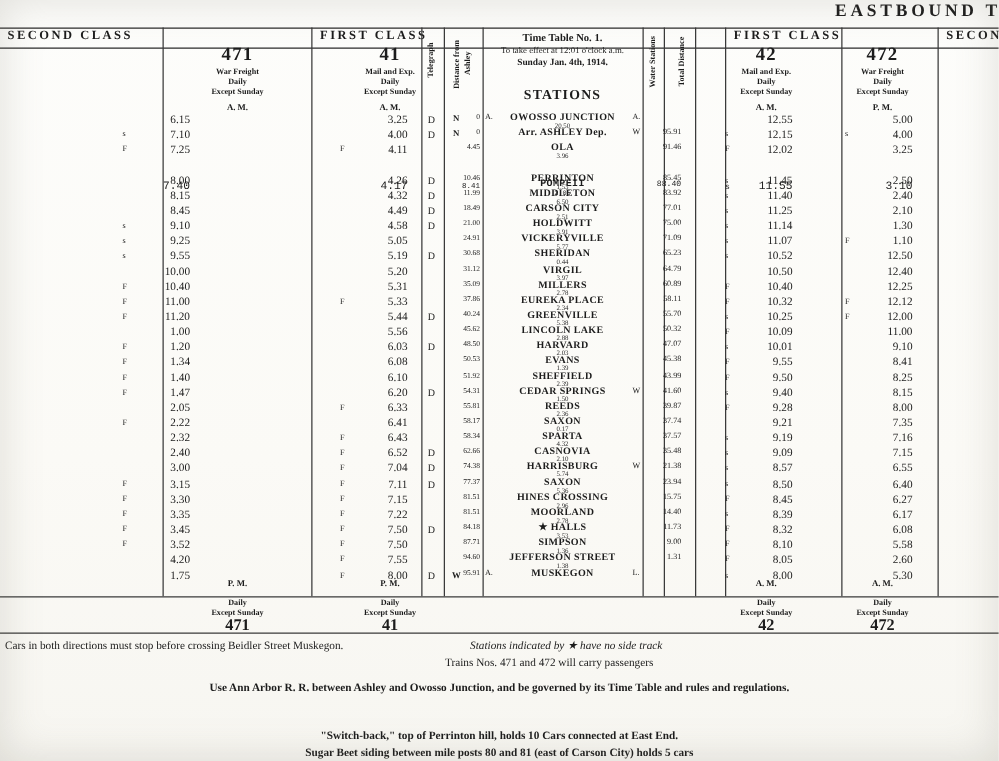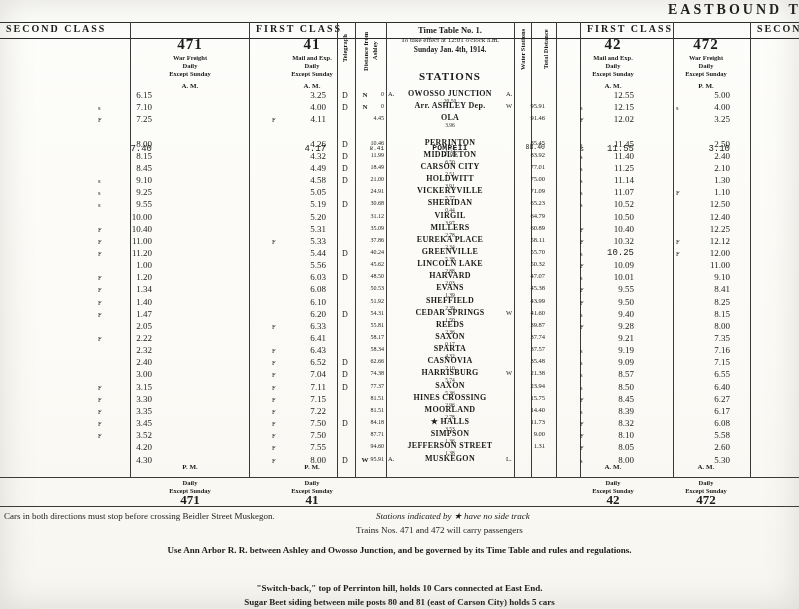--- a/index.html
+++ b/index.html
@@ -382,21 +382,21 @@
         <div class="cell c-r" style="left:108px;top:0px;width:44px;">11.20</div>
         <div class="sflag" style="left:272px;top:2px;"></div>
         <div class="cell c-r" style="left:282px;top:0px;width:44px;">5.44</div>
         <div class="tg" style="left:339px;top:1px;">D</div>
         <div class="wt" style="left:357px;top:1px;"></div>
         <div class="mi" style="left:358px;top:1px;width:26px;text-align:right;">40.24</div>
         <div class="stn" style="top:-1px;">GREENVILLE</div>
         <div class="stn-sub" style="top:8px;">5.38</div>
         <div class="cell c-r" style="left:515px;top:0px;width:30px;font-size:6.5px;">55.70</div>
         <div class="sflag" style="left:580px;top:2px;">s</div>
-        <div class="cell c-r" style="left:588px;top:0px;width:46px;font-family:Liberation Mono, monospace;">10.25</div>
+        <div class="cell c-r" style="left:588px;top:0px;width:46px;">10.25</div>
         <div class="sflag" style="left:676px;top:2px;">F</div>
         <div class="cell c-r" style="left:684px;top:0px;width:46px;">12.00</div>
       </div>
       <div class="row" style="top: 260.1px;">
         <div class="sflag" style="left:98px;top:2px;"></div>
         <div class="cell c-r" style="left:108px;top:0px;width:44px;">1.00</div>
         <div class="sflag" style="left:272px;top:2px;"></div>
         <div class="cell c-r" style="left:282px;top:0px;width:44px;">5.56</div>
         <div class="tg" style="left:339px;top:1px;"></div>
         <div class="wt" style="left:357px;top:1px;"></div>
@@ -646,21 +646,21 @@
         <div class="stn" style="top:-1px;">JEFFERSON STREET</div>
         <div class="stn-sub" style="top:8px;">1.38</div>
         <div class="cell c-r" style="left:515px;top:0px;width:30px;font-size:6.5px;">1.31</div>
         <div class="sflag" style="left:580px;top:2px;">F</div>
         <div class="cell c-r" style="left:588px;top:0px;width:46px;">8.05</div>
         <div class="sflag" style="left:676px;top:2px;"></div>
         <div class="cell c-r" style="left:684px;top:0px;width:46px;">2.60</div>
       </div>
       <div class="row" style="top: 454.5px;">
         <div class="sflag" style="left:98px;top:2px;"></div>
-        <div class="cell c-r" style="left:108px;top:0px;width:44px;">4.30</div>
+        <div class="cell c-r" style="left:108px;top:0px;width:44px;">1.75</div>
         <div class="sflag" style="left:272px;top:2px;">F</div>
         <div class="cell c-r" style="left:282px;top:0px;width:44px;">8.00</div>
         <div class="tg" style="left:339px;top:1px;">D</div>
         <div class="wt" style="left:357px;top:1px;">W</div>
         <div class="mi" style="left:358px;top:1px;width:26px;text-align:right;">95.91</div>
         <div class="stn" style="top:-1px;">MUSKEGON</div>
         <div class="cell" style="left:388px;top:0px;font-size:6.5px;">A.</div>
         <div class="cell" style="left:506px;top:0px;font-size:6.5px;">L.</div>
         <div class="cell c-r" style="left:515px;top:0px;width:30px;font-size:6.5px;"></div>
         <div class="sflag" style="left:580px;top:2px;">s</div>

